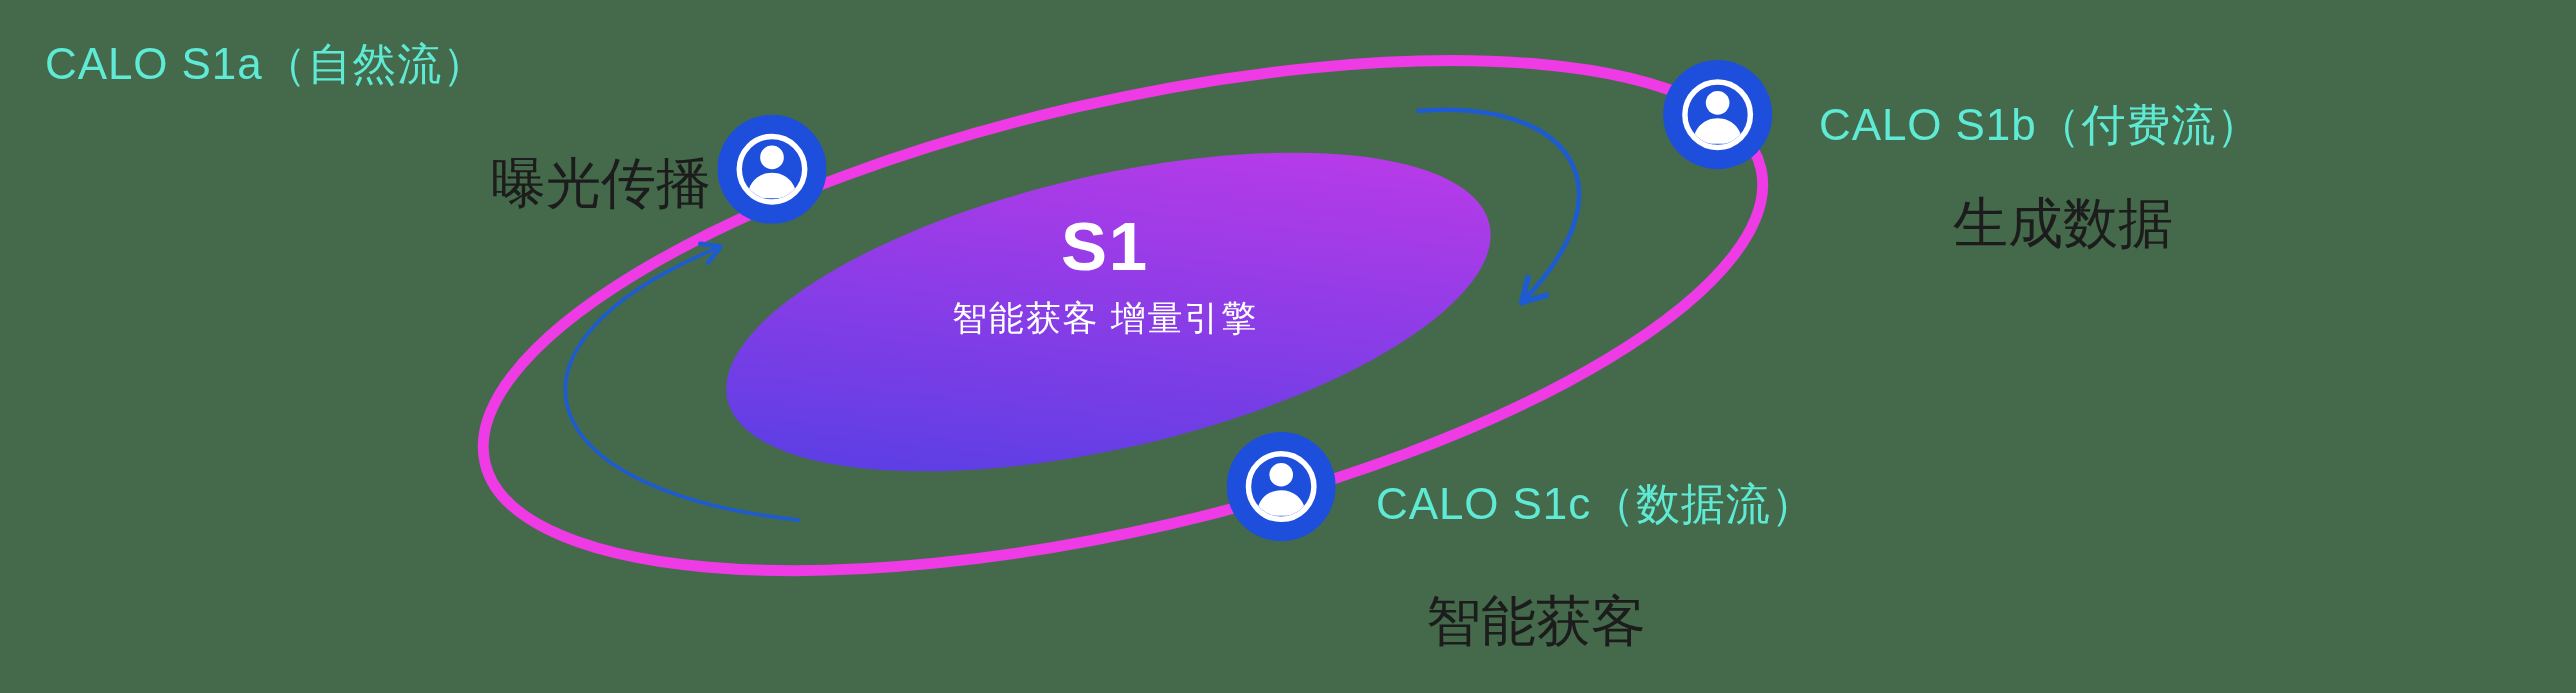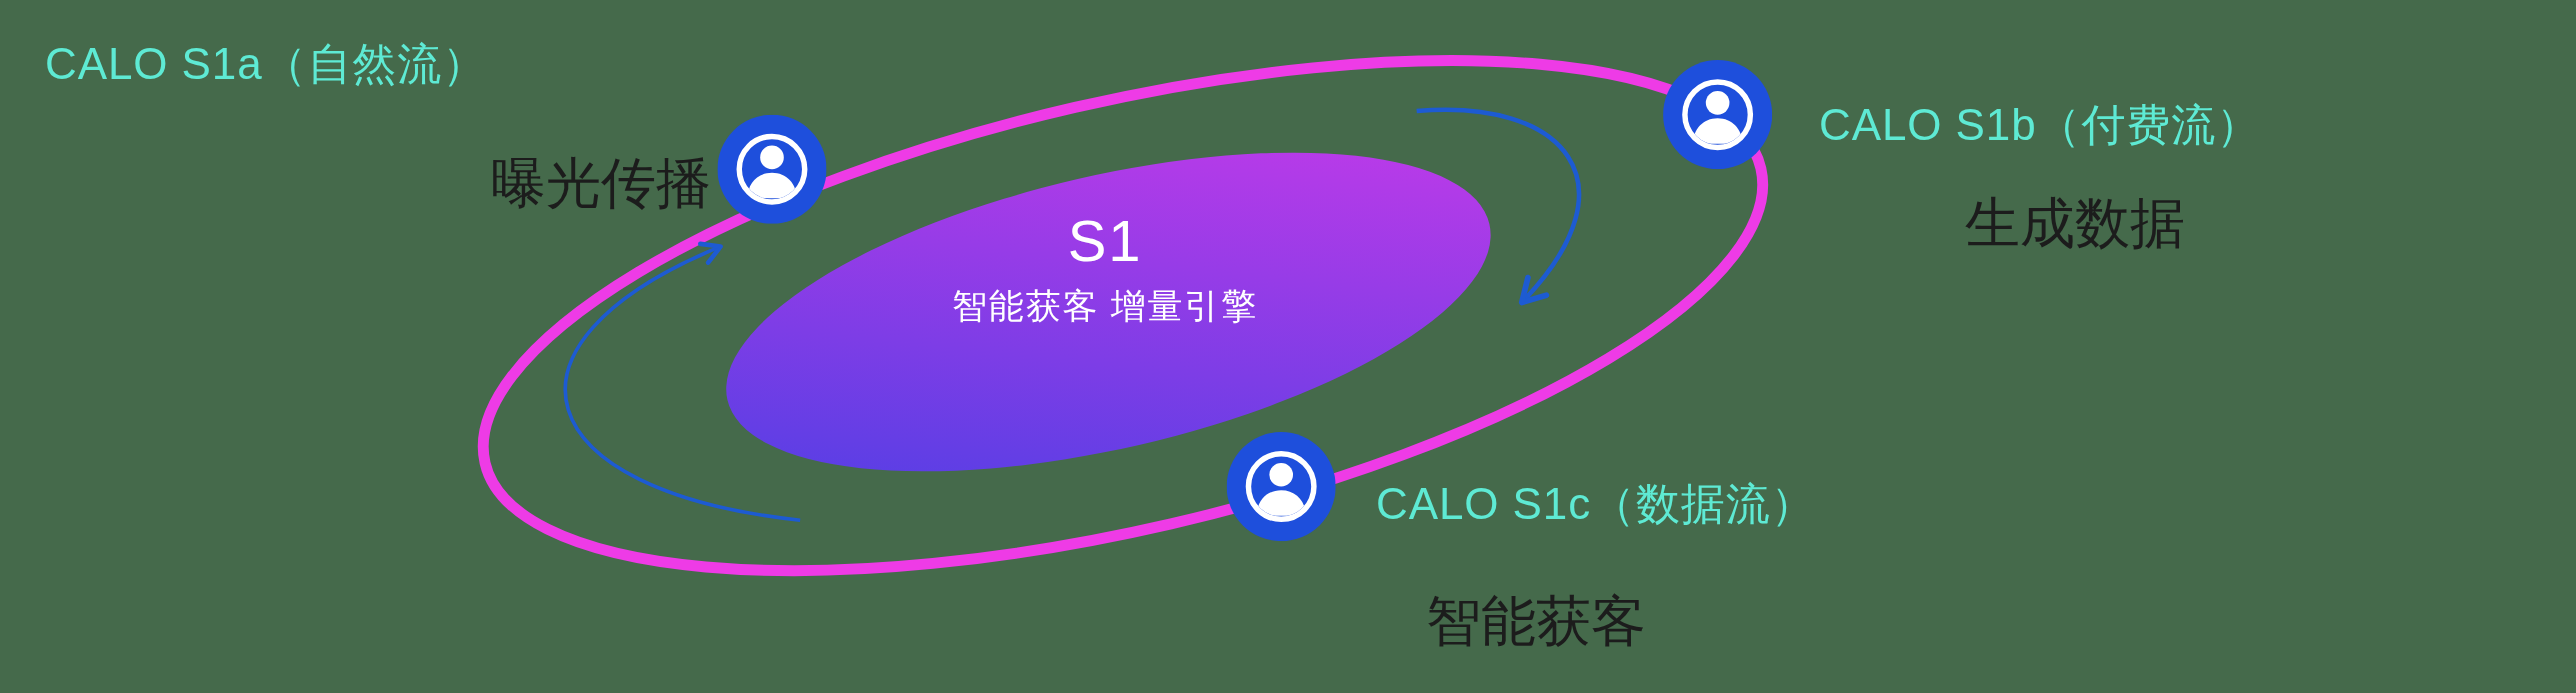--- a/index.html
+++ b/index.html
@@ -39,22 +39,22 @@
   }
   .center-block {
     position: absolute;
     left: 1105px;
     top: 207px;
     transform: translateX(-50%);
     text-align: center;
     color: #FFFFFF;
   }
   .center-title {
-    font-size: 58px;
-    font-weight: 400;
+    font-size: 69px;
+    font-weight: 700;
     letter-spacing: 1.8px;
   }
   .center-subtitle {
     font-size: 35px;
     font-weight: 400;
     margin-top: 9px;
     letter-spacing: 1.8px;
   }
 </style>
 </head>
@@ -93,21 +93,21 @@
 
     <use href="#user-icon-symbol" x="789" y="126" width="120" height="120"></use>
     <use href="#user-icon-symbol" x="1829" y="66" width="120" height="120"></use>
     <use href="#user-icon-symbol" x="1349" y="475" width="120" height="120"></use>
   </svg>
 
   <div class="label node-title" style="left:45px; top:40px;">CALO S1a（自然流）</div>
   <div class="label node-subtitle" style="left:444px; top:153px;margin-left:47px;">曝光传播</div>
 
   <div class="label node-title" style="left:1819px; top:73px;margin-top:28px;">CALO S1b（付费流）</div>
-  <div class="label node-subtitle" style="left:1953px; top:193px;margin-left:12px;">生成数据</div>
+  <div class="label node-subtitle" style="left:1953px; top:193px;">生成数据</div>
 
   <div class="label node-title" style="left:1376px; top:480px;">CALO S1c（数据流）</div>
   <div class="label node-subtitle" style="left:1426px; top:591px;">智能获客</div>
 
   <div class="center-block">
     <div class="center-title">S1</div>
     <div class="center-subtitle">智能获客  增量引擎</div>
   </div>
 
 </div>

